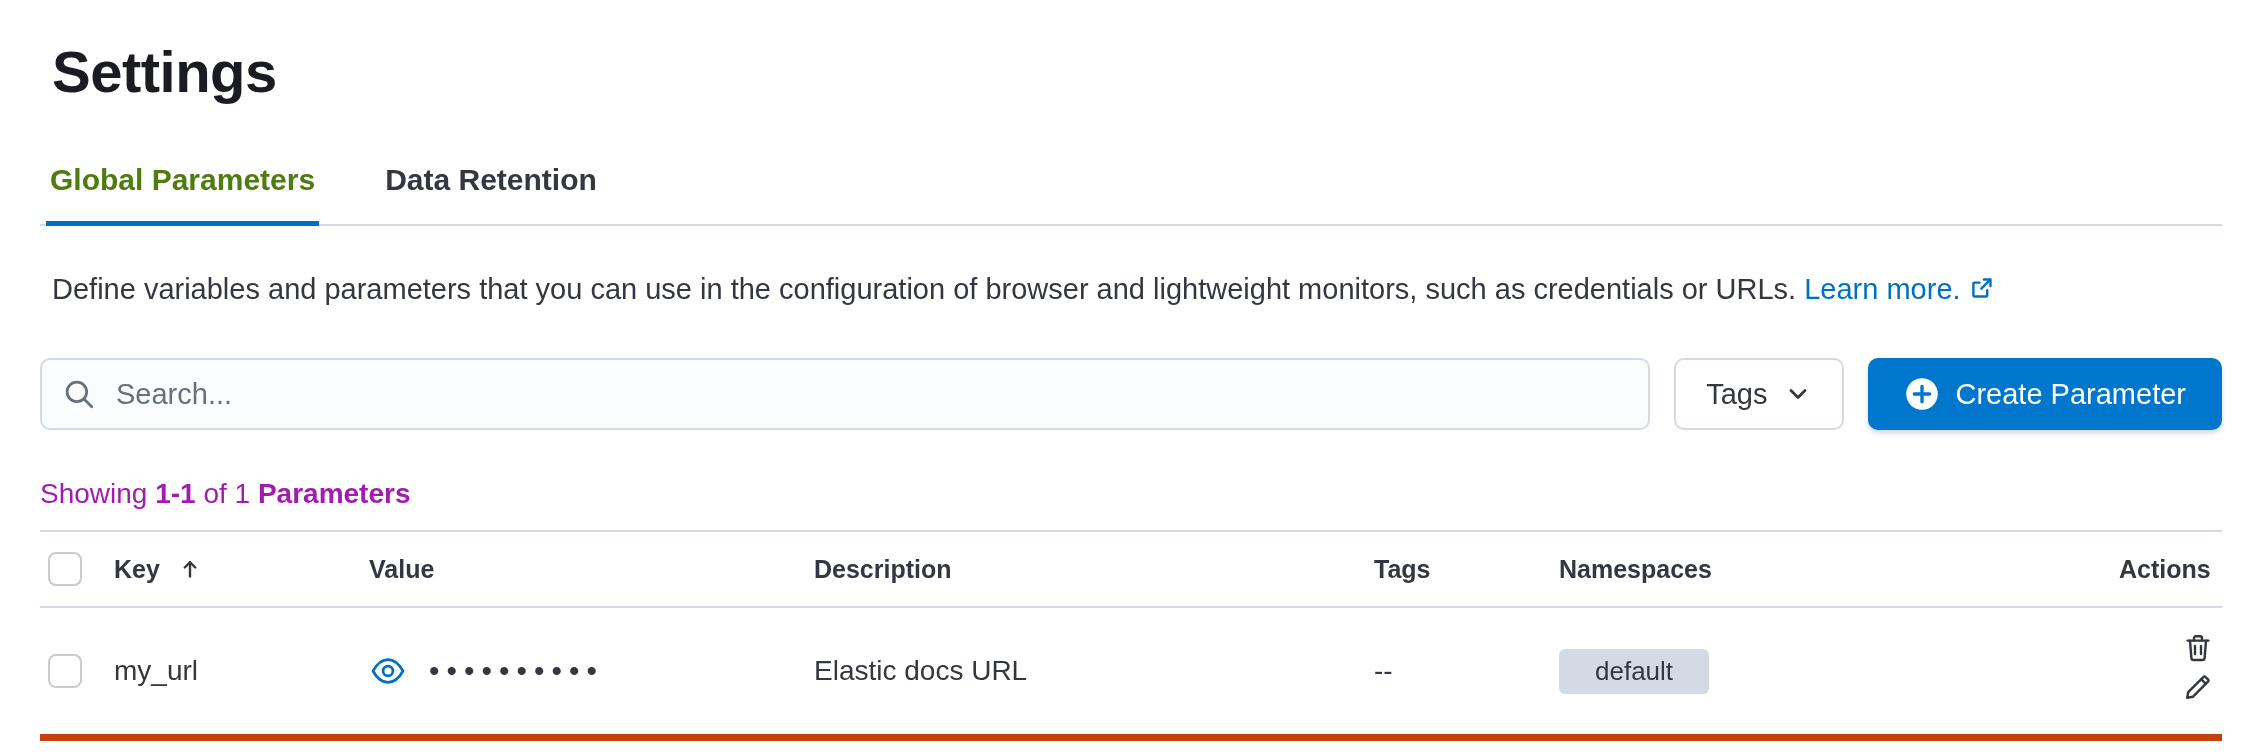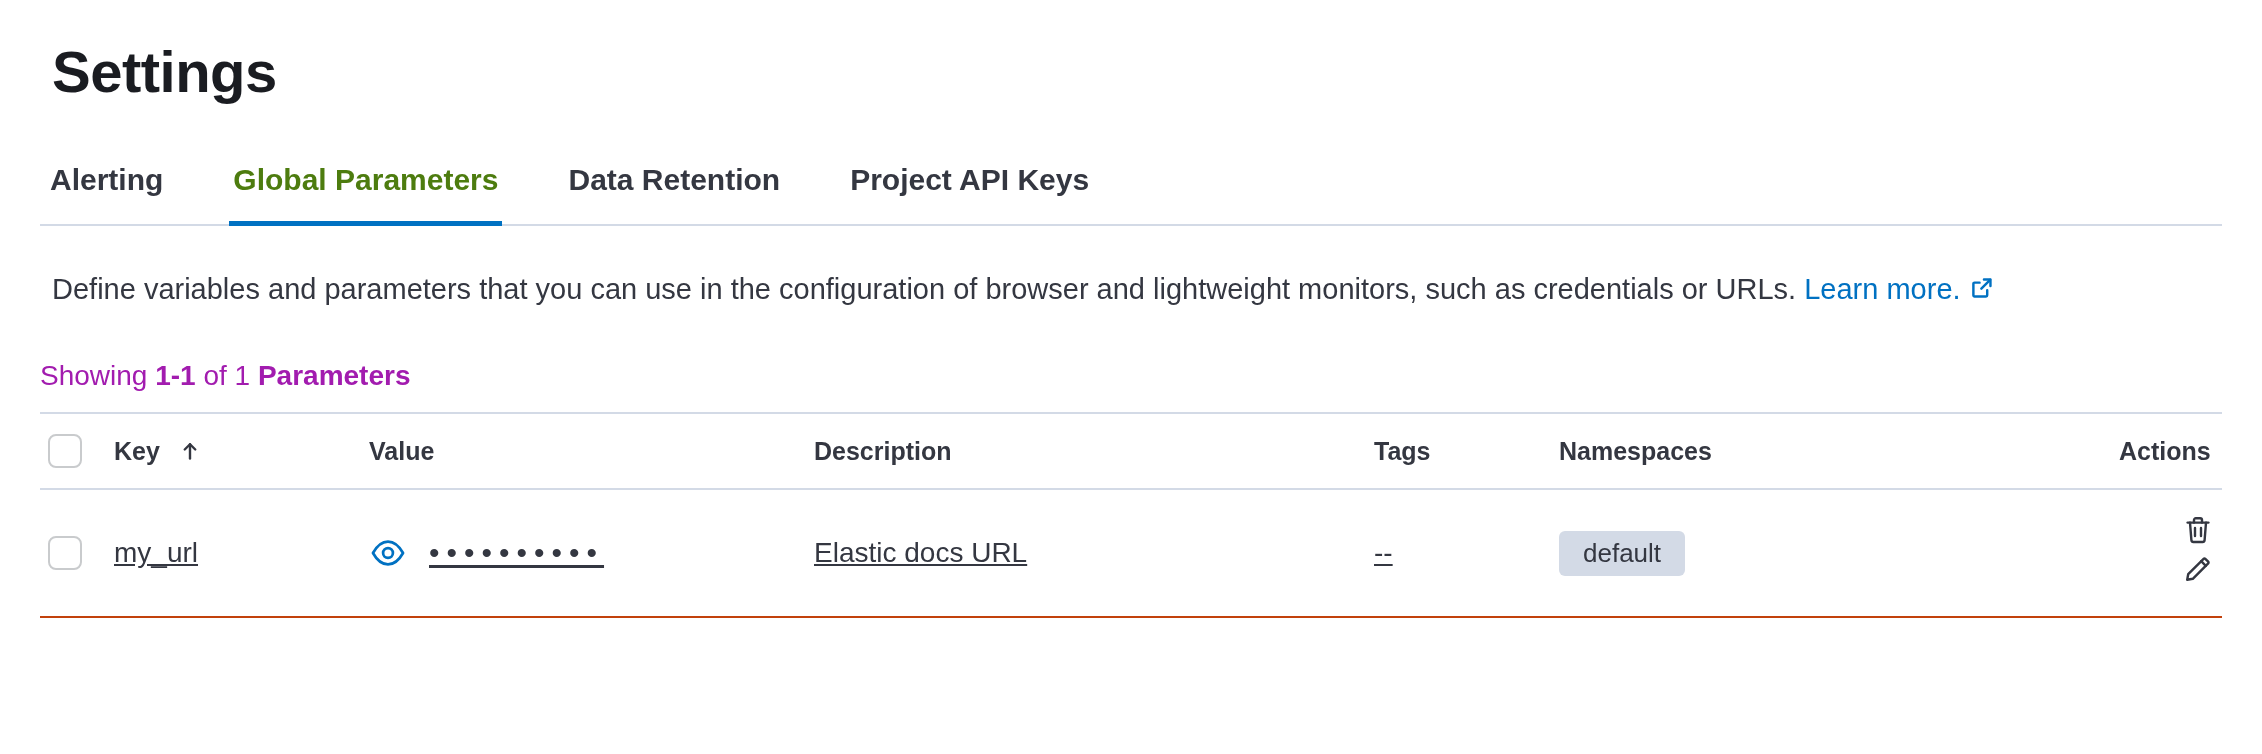--- a/index.html
+++ b/index.html
@@ -142,23 +142,22 @@
     color: #343741;
     padding: 20px 8px;
     border-top: 2px solid #d3dae6;
     border-bottom: 2px solid #d3dae6;
     white-space: nowrap;
   }
   .params-table td {
     font-size: 28px;
     color: #343741;
     padding: 24px 8px;
-    border-bottom: 2px solid #c2410c;
+    border-bottom: 7px solid #c2410c;
     vertical-align: middle;
-    text-decoration: underline;
   }
   .col-check { width: 66px; }
   .col-key { width: 255px; }
   .col-value { width: 445px; }
   .col-desc { width: 560px; }
   .col-tags { width: 185px; }
   .col-ns { width: 560px; }
   .th-actions, .td-actions { text-align: right; }
 
   .th-sort { display: inline-flex; align-items: center; gap: 18px; cursor: pointer; }
@@ -184,49 +183,69 @@
   .dots {
     font-size: 30px;
     letter-spacing: 7px;
     color: #343741;
   }
   .badge {
     display: inline-block;
     background: #d3dae6;
     color: #343741;
     border-radius: 6px;
-    padding: 7px 24px;
+    padding: 7px 36px;
     font-size: 26px;
     font-weight: 500;
   }
   .td-actions .icon-btn { margin-left: 34px; }
 </style>
 </head>
 <body>
 
 <div class="page">
 
   <h1 class="page-title">Settings</h1>
 
   <nav class="tabs">
-    <div class="tab">Alerting</div>
     <div class="tab active">Global Parameters</div>
     <div class="tab">Data Retention</div>
-    <div class="tab">Project API Keys</div>
   </nav>
 
   <p class="intro">
     <span>Define variables and parameters that you can use in the configuration of browser and lightweight monitors, such as credentials or URLs.</span>
     <a class="learn-more"><span>Learn more.</span><svg width="26" height="26" viewBox="0 0 16 16" fill="none" stroke="#0071c2" stroke-width="1.5" stroke-linecap="round" stroke-linejoin="round">
           <path d="M9.2 2.8h4v4"></path>
           <path d="M13 3 L7.6 8.4"></path>
           <path d="M11.2 9.4v3.1a0.7 0.7 0 0 1-0.7 0.7H3.4a0.7 0.7 0 0 1-0.7-0.7V5.4a0.7 0.7 0 0 1 0.7-0.7h3.1"></path>
         </svg></a>
   </p>
 
+  <div class="toolbar">
+    <div class="search-box">
+      <svg width="34" height="34" viewBox="0 0 16 16" fill="none" stroke="#69707d" stroke-width="1.3" stroke-linecap="round">
+          <circle cx="7" cy="7" r="4.6"></circle>
+          <line x1="10.6" y1="10.6" x2="14" y2="14"></line>
+        </svg>
+      <input type="text" placeholder="Search..." style="">
+    </div>
+    <button class="tags-btn">
+      <span>Tags</span>
+      <svg width="28" height="28" viewBox="0 0 16 16" fill="none" stroke="#343741" stroke-width="1.6" stroke-linecap="round" stroke-linejoin="round">
+          <polyline points="4,6 8,10 12,6"></polyline>
+        </svg>
+    </button>
+    <button class="create-btn">
+      <svg width="36" height="36" viewBox="0 0 16 16">
+          <circle cx="8" cy="8" r="7" fill="#ffffff"></circle>
+          <path d="M8 4.6v6.8M4.6 8h6.8" stroke="#0077cc" stroke-width="1.5" stroke-linecap="round"></path>
+        </svg>
+      <span>Create Parameter</span>
+    </button>
+  </div>
 
   <div class="summary">
     <span>Showing</span>
     <b>1-1</b>
     <span>of 1</span>
     <b>Parameters</b>
   </div>
 
   <table class="params-table">
     <colgroup>

